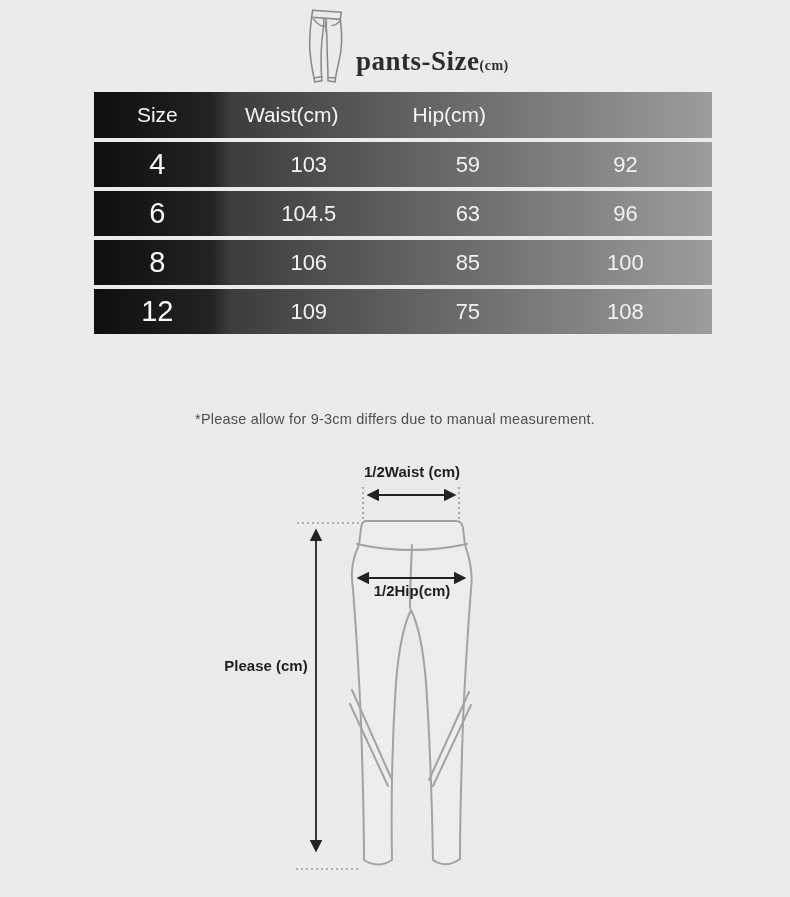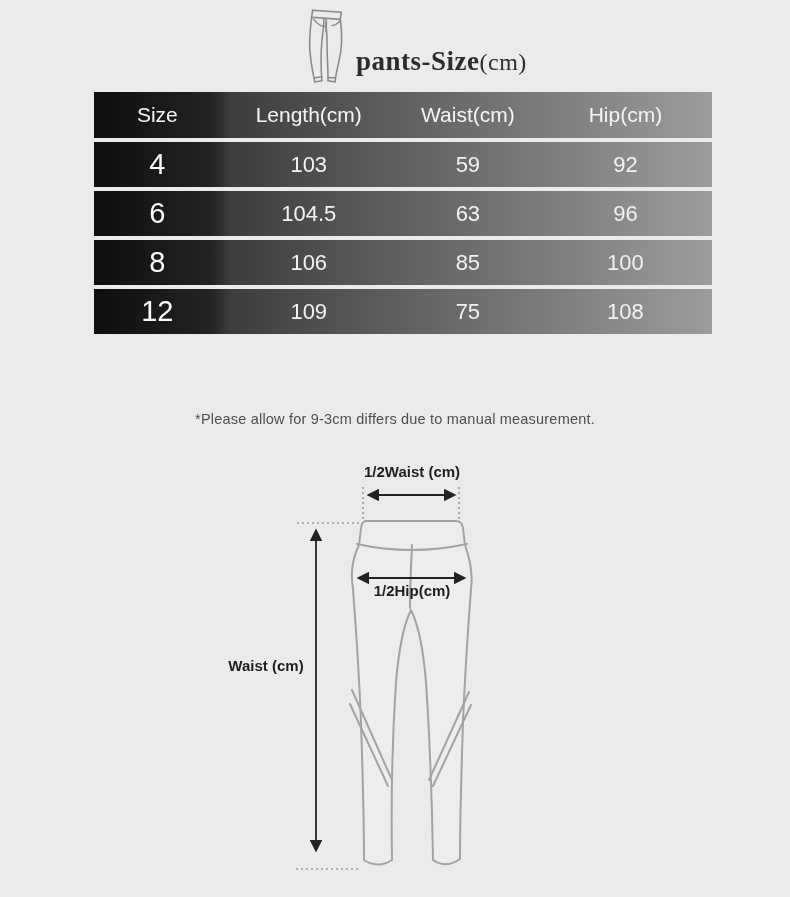--- a/index.html
+++ b/index.html
@@ -24,22 +24,22 @@
     position: absolute;
     left: 356px; top: 46px;
     font-family: "Liberation Serif", serif;
     font-weight: bold;
     color: #2d2d2d;
     font-size: 27px;
     letter-spacing: 0.5px;
     white-space: nowrap;
   }
   .page-title .unit {
-    font-size: 24px;
-    font-weight: normal;
+    font-size: 14px;
+    font-weight: bold;
   }
 
   
   .size-table {
     position: absolute;
     left: 78px; top: 92px;
     width: 634px;
     display: flex;
     flex-direction: column;
     gap: 4px;
@@ -113,21 +113,20 @@
     <path d="M27,72 L34,72"></path>
   </svg>
 
   <div class="page-title">
     <span>pants-Size</span><span class="unit">(cm)</span>
   </div>
 
   <div class="size-table">
     <div class="t-row header">
       <div class="t-cell c-size">Size</div>
-      <div class="t-cell c-length">Length(cm)</div>
       <div class="t-cell c-waist">Waist(cm)</div>
       <div class="t-cell c-hip">Hip(cm)</div>
     </div>
 
     <div class="t-row">
       <div class="t-cell c-size">4</div>
       <div class="t-cell c-length c-val">103</div>
       <div class="t-cell c-waist c-val">59</div>
       <div class="t-cell c-hip c-val">92</div>
     </div>
@@ -192,15 +191,15 @@
     <line x1="97" y1="68" x2="161" y2="68" stroke="#9a9a9a" stroke-width="1.6" stroke-dasharray="2 3"></line>
     <line x1="96" y1="414" x2="159" y2="414" stroke="#9a9a9a" stroke-width="1.6" stroke-dasharray="2 3"></line>
 
     <line x1="169" y1="40" x2="254" y2="40" stroke="#222" stroke-width="1.8" marker-start="url(#ah)" marker-end="url(#ah)"></line>
     <line x1="159" y1="123" x2="264" y2="123" stroke="#222" stroke-width="1.8" marker-start="url(#ah)" marker-end="url(#ah)"></line>
     <line x1="116" y1="76" x2="116" y2="395" stroke="#222" stroke-width="1.8" marker-start="url(#ah)" marker-end="url(#ah)"></line>
   </svg>
 
   <div class="diag-label waist-label">1/2Waist (cm)</div>
   <div class="diag-label hip-label">1/2Hip(cm)</div>
-  <div class="diag-label length-label">Waist (cm)</div>
+  <div class="diag-label length-label">Please (cm)</div>
 
 </div>
 
 </body></html>

